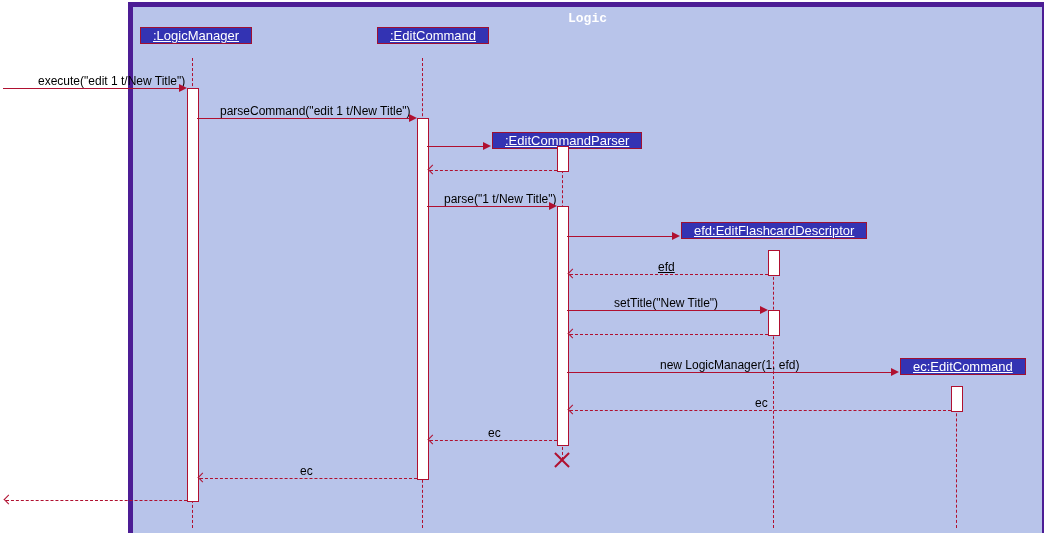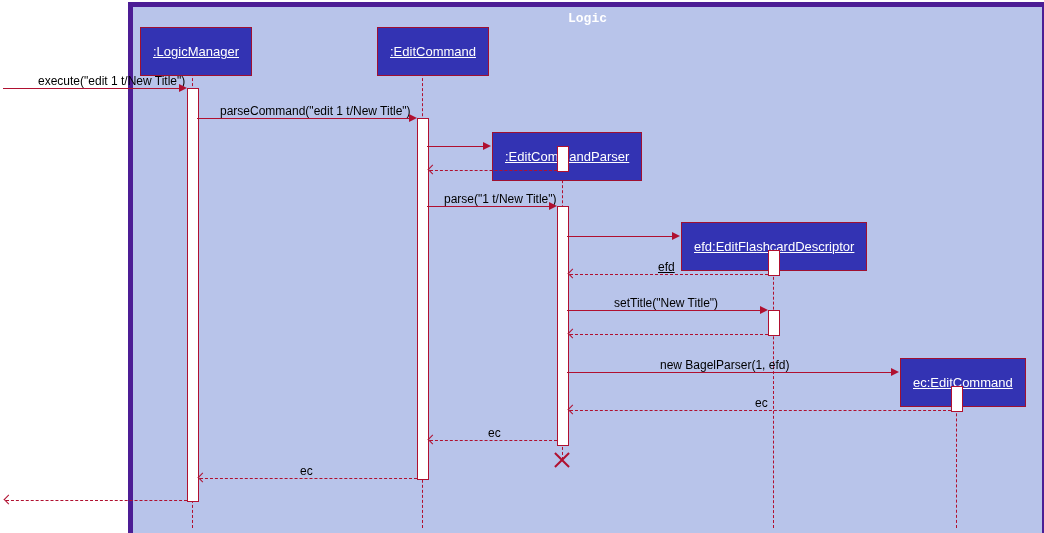--- a/index.html
+++ b/index.html
@@ -1,19 +1,19 @@
 <!DOCTYPE html>
 <html><head>
 <meta charset="utf-8">
 <style>
 body { margin: 0; font-family: sans-serif; font-size: 12px; background: #fff; }
 .canvas { position: relative; width: 1044px; height: 533px; }
 .frame { position: absolute; border: 5px solid #4c1d95; background: #b8c4ea; font-family: Liberation Mono, monospace; }
 .frame-title { position: absolute; top: 4px; left: 50%; transform: translateX(-50%); color: #fff; font-weight: bold; font-size: 13px; }
-.participant { position: absolute; background: #3333b3; border: 1px solid #a01030; color: #fff; padding: 16px 12px; text-align: center; font-size: 13px; }
+.participant { position: absolute; background: #3333b3; border: 1px solid #a01030; color: #fff; padding: 0 12px; text-align: center; font-size: 13px; }
 .participant span { text-decoration: underline; }
 .lifeline { position: absolute; border-left: 1px dashed #b01030; width: 0; }
 .activation { position: absolute; background: #fff; border: 1px solid #b01030; width: 10px; }
 .msg-line { position: absolute; height: 0; border-top: 1px solid #b01030; }
 .msg-line-dashed { position: absolute; height: 0; border-top: 1px dashed #b01030; }
 .arrow-r { position: absolute; width: 0; height: 0; border-top: 4px solid transparent; border-bottom: 4px solid transparent; border-left: 8px solid #b01030; }
 .arrow-l-open { position: absolute; width: 6px; height: 6px; border-top: 1px solid #b01030; border-left: 1px solid #b01030; transform: rotate(-45deg); }
 .msg-label { position: absolute; color: #000; white-space: nowrap; }
 .destroy { position: absolute; width: 16px; height: 16px; }
 .destroy::before, .destroy::after { content: ''; position: absolute; width: 20px; height: 2px; background: #b01030; top: 7px; left: -2px; }
@@ -74,21 +74,21 @@
   <div class="msg-line-dashed" style="left:570px; top:274px; width:198px;"></div>
   <div class="arrow-l-open" style="left:569px; top:270px;"></div>
 
   <div class="msg-label" style="left:614px; top:296px;">setTitle("New Title")</div>
   <div class="msg-line" style="left:567px; top:310px; width:199px;"></div>
   <div class="arrow-r" style="left:760px; top:306px;"></div>
 
   <div class="msg-line-dashed" style="left:570px; top:334px; width:198px;"></div>
   <div class="arrow-l-open" style="left:569px; top:330px;"></div>
 
-  <div class="msg-label" style="left:660px; top:358px;">new BagelParser(1, efd)</div>
+  <div class="msg-label" style="left:660px; top:358px;">new LogicManager(1, efd)</div>
   <div class="msg-line" style="left:567px; top:372px; width:330px;"></div>
   <div class="arrow-r" style="left:891px; top:368px;"></div>
 
   <div class="msg-label" style="left:755px; top:396px;">ec</div>
   <div class="msg-line-dashed" style="left:570px; top:410px; width:381px;"></div>
   <div class="arrow-l-open" style="left:569px; top:406px;"></div>
 
   <div class="msg-label" style="left:488px; top:426px;">ec</div>
   <div class="msg-line-dashed" style="left:430px; top:440px; width:127px;"></div>
   <div class="arrow-l-open" style="left:429px; top:436px;"></div>

